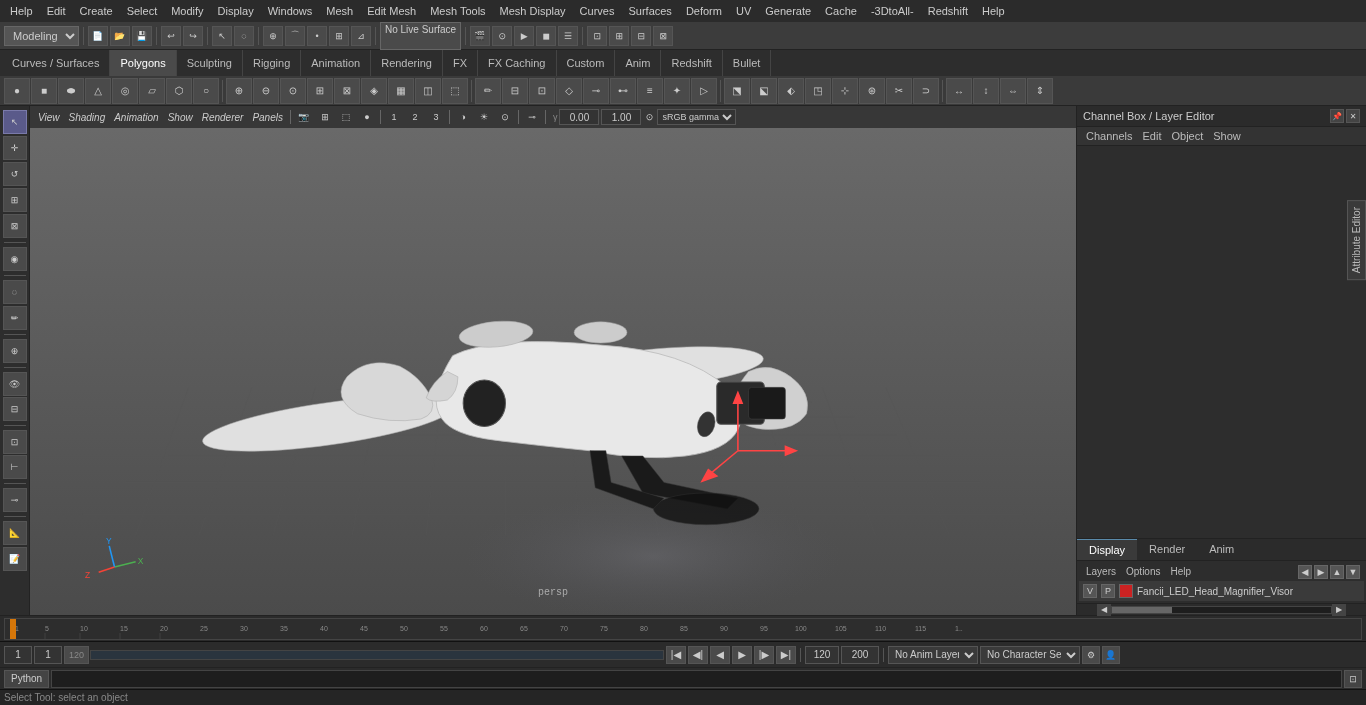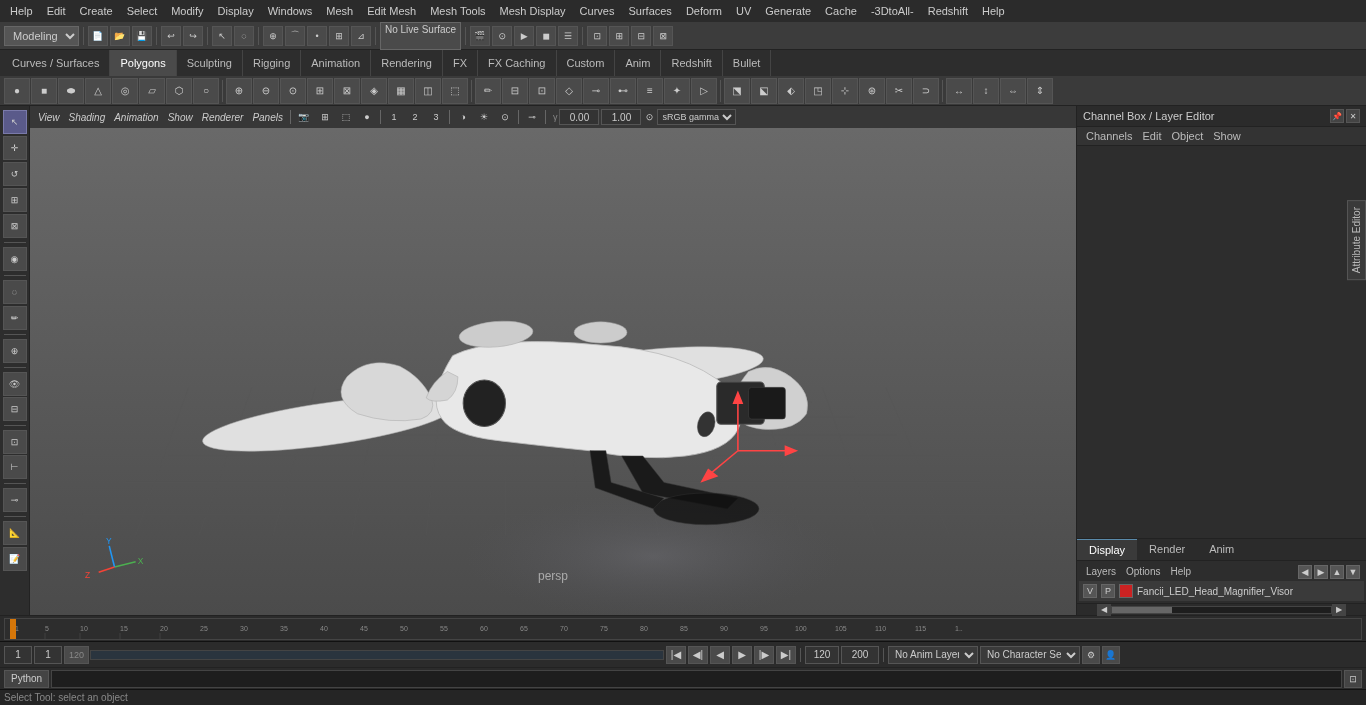--- a/index.html
+++ b/index.html
@@ -30,21 +30,21 @@
     #main { display: flex; height: calc(705px - 22px - 28px - 26px - 30px - 26px - 26px - 22px); }
 
     
     #left-toolbar { width: 30px; background: #2d2d2d; display: flex; flex-direction: column; align-items: center; padding: 4px 2px; gap: 2px; border-right: 1px solid #222; }
     .lt-btn { width: 24px; height: 24px; background: #4a4a4a; border: 1px solid #555; display: flex; align-items: center; justify-content: center; cursor: pointer; font-size: 9px; color: #ccc; }
     .lt-btn.active { background: #5a5a8a; border-color: #7a7aaa; }
     .lt-sep { width: 22px; height: 1px; background: #555; margin: 2px 0; }
 
     
     #viewport { flex: 1; position: relative; background: #5a5a5a; overflow: hidden; }
-    #viewport-label { position: absolute; bottom: 32px; left: 50%; transform: translateX(-50%); color: #aaa; font-size: 12px; }
+    #viewport-label { position: absolute; bottom: 17px; left: 50%; transform: translateX(-50%); color: #aaa; font-size: 10px; font-family: Liberation Mono, monospace; }
     #viewport-toolbar { position: absolute; top: 0; left: 0; right: 0; height: 22px; background: rgba(40,40,40,0.7); display: flex; align-items: center; padding: 0 4px; gap: 1px; }
     .vp-btn { background: transparent; border: none; color: #ccc; font-size: 10px; cursor: pointer; padding: 1px 4px; white-space: nowrap; font-style: italic; }
     .vp-sep { width: 1px; background: #666; height: 14px; margin: 0 2px; }
     .vp-input { background: #333; border: 1px solid #555; color: #ccc; font-size: 10px; width: 40px; height: 16px; text-align: center; }
 
     
     #scene { position: absolute; top: 22px; left: 0; right: 0; bottom: 0; }
 
     
     #right-panel { width: 290px; background: #2d2d2d; display: flex; flex-direction: column; border-left: 1px solid #222; }

